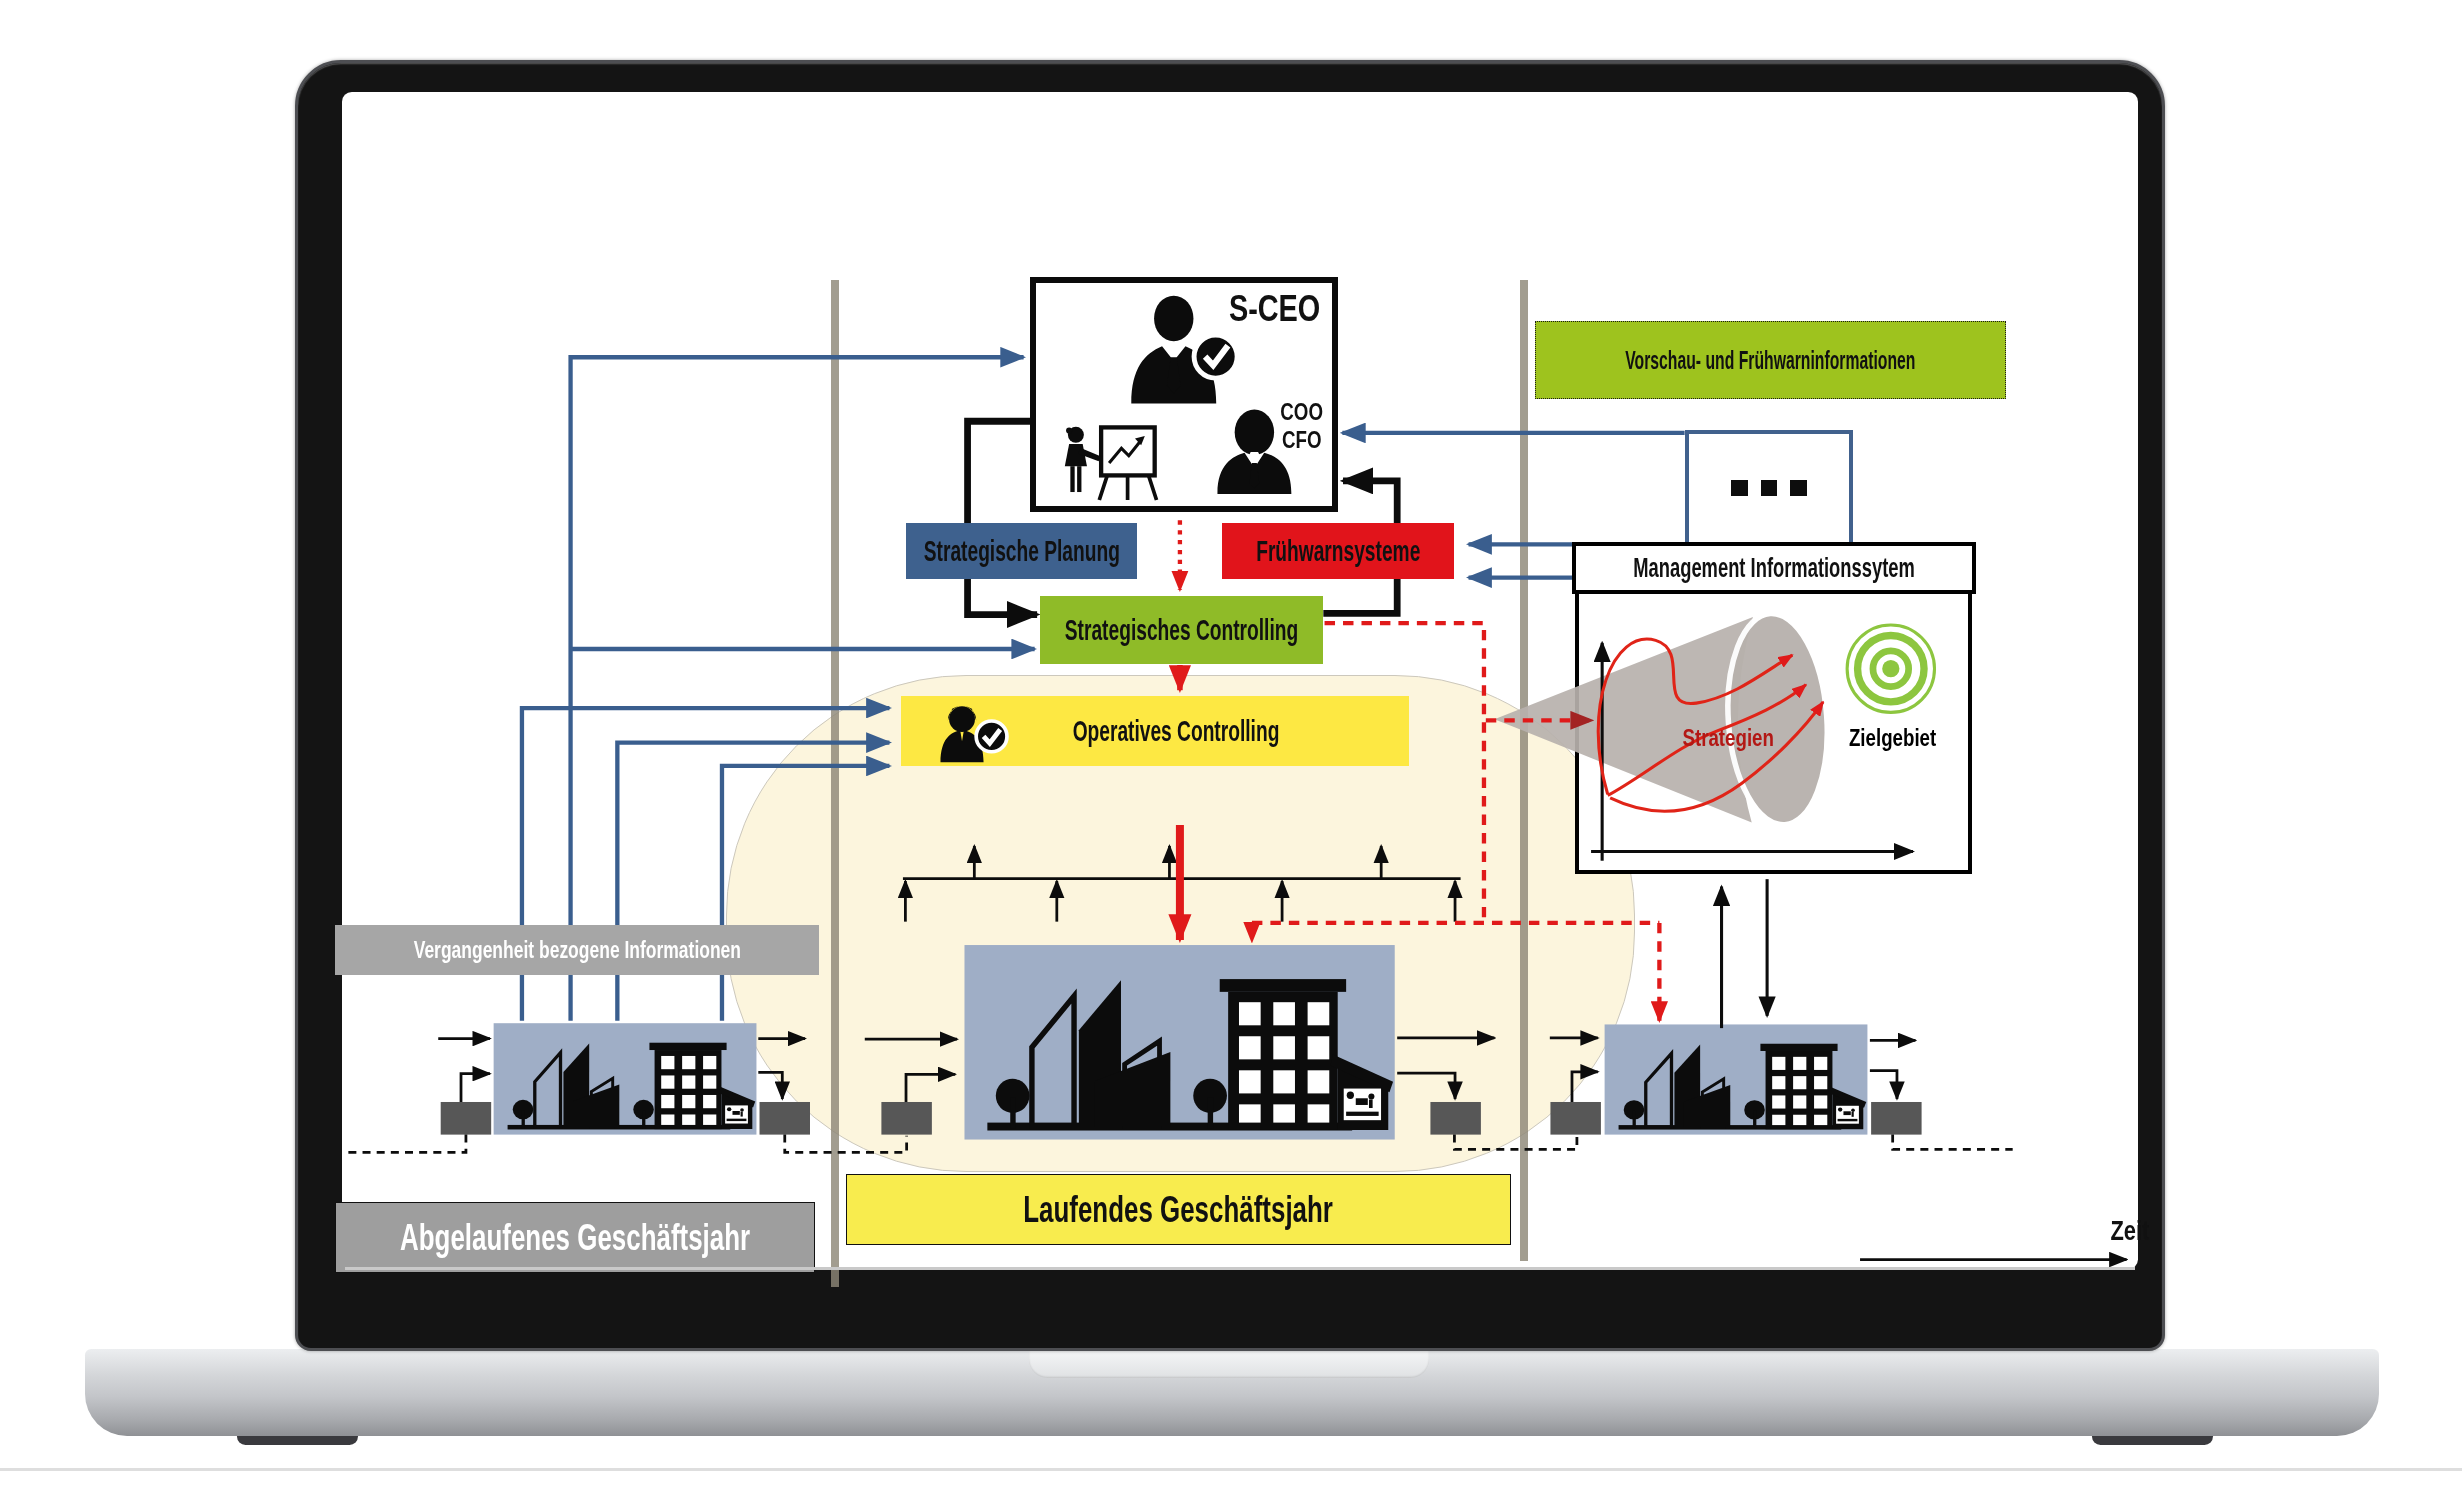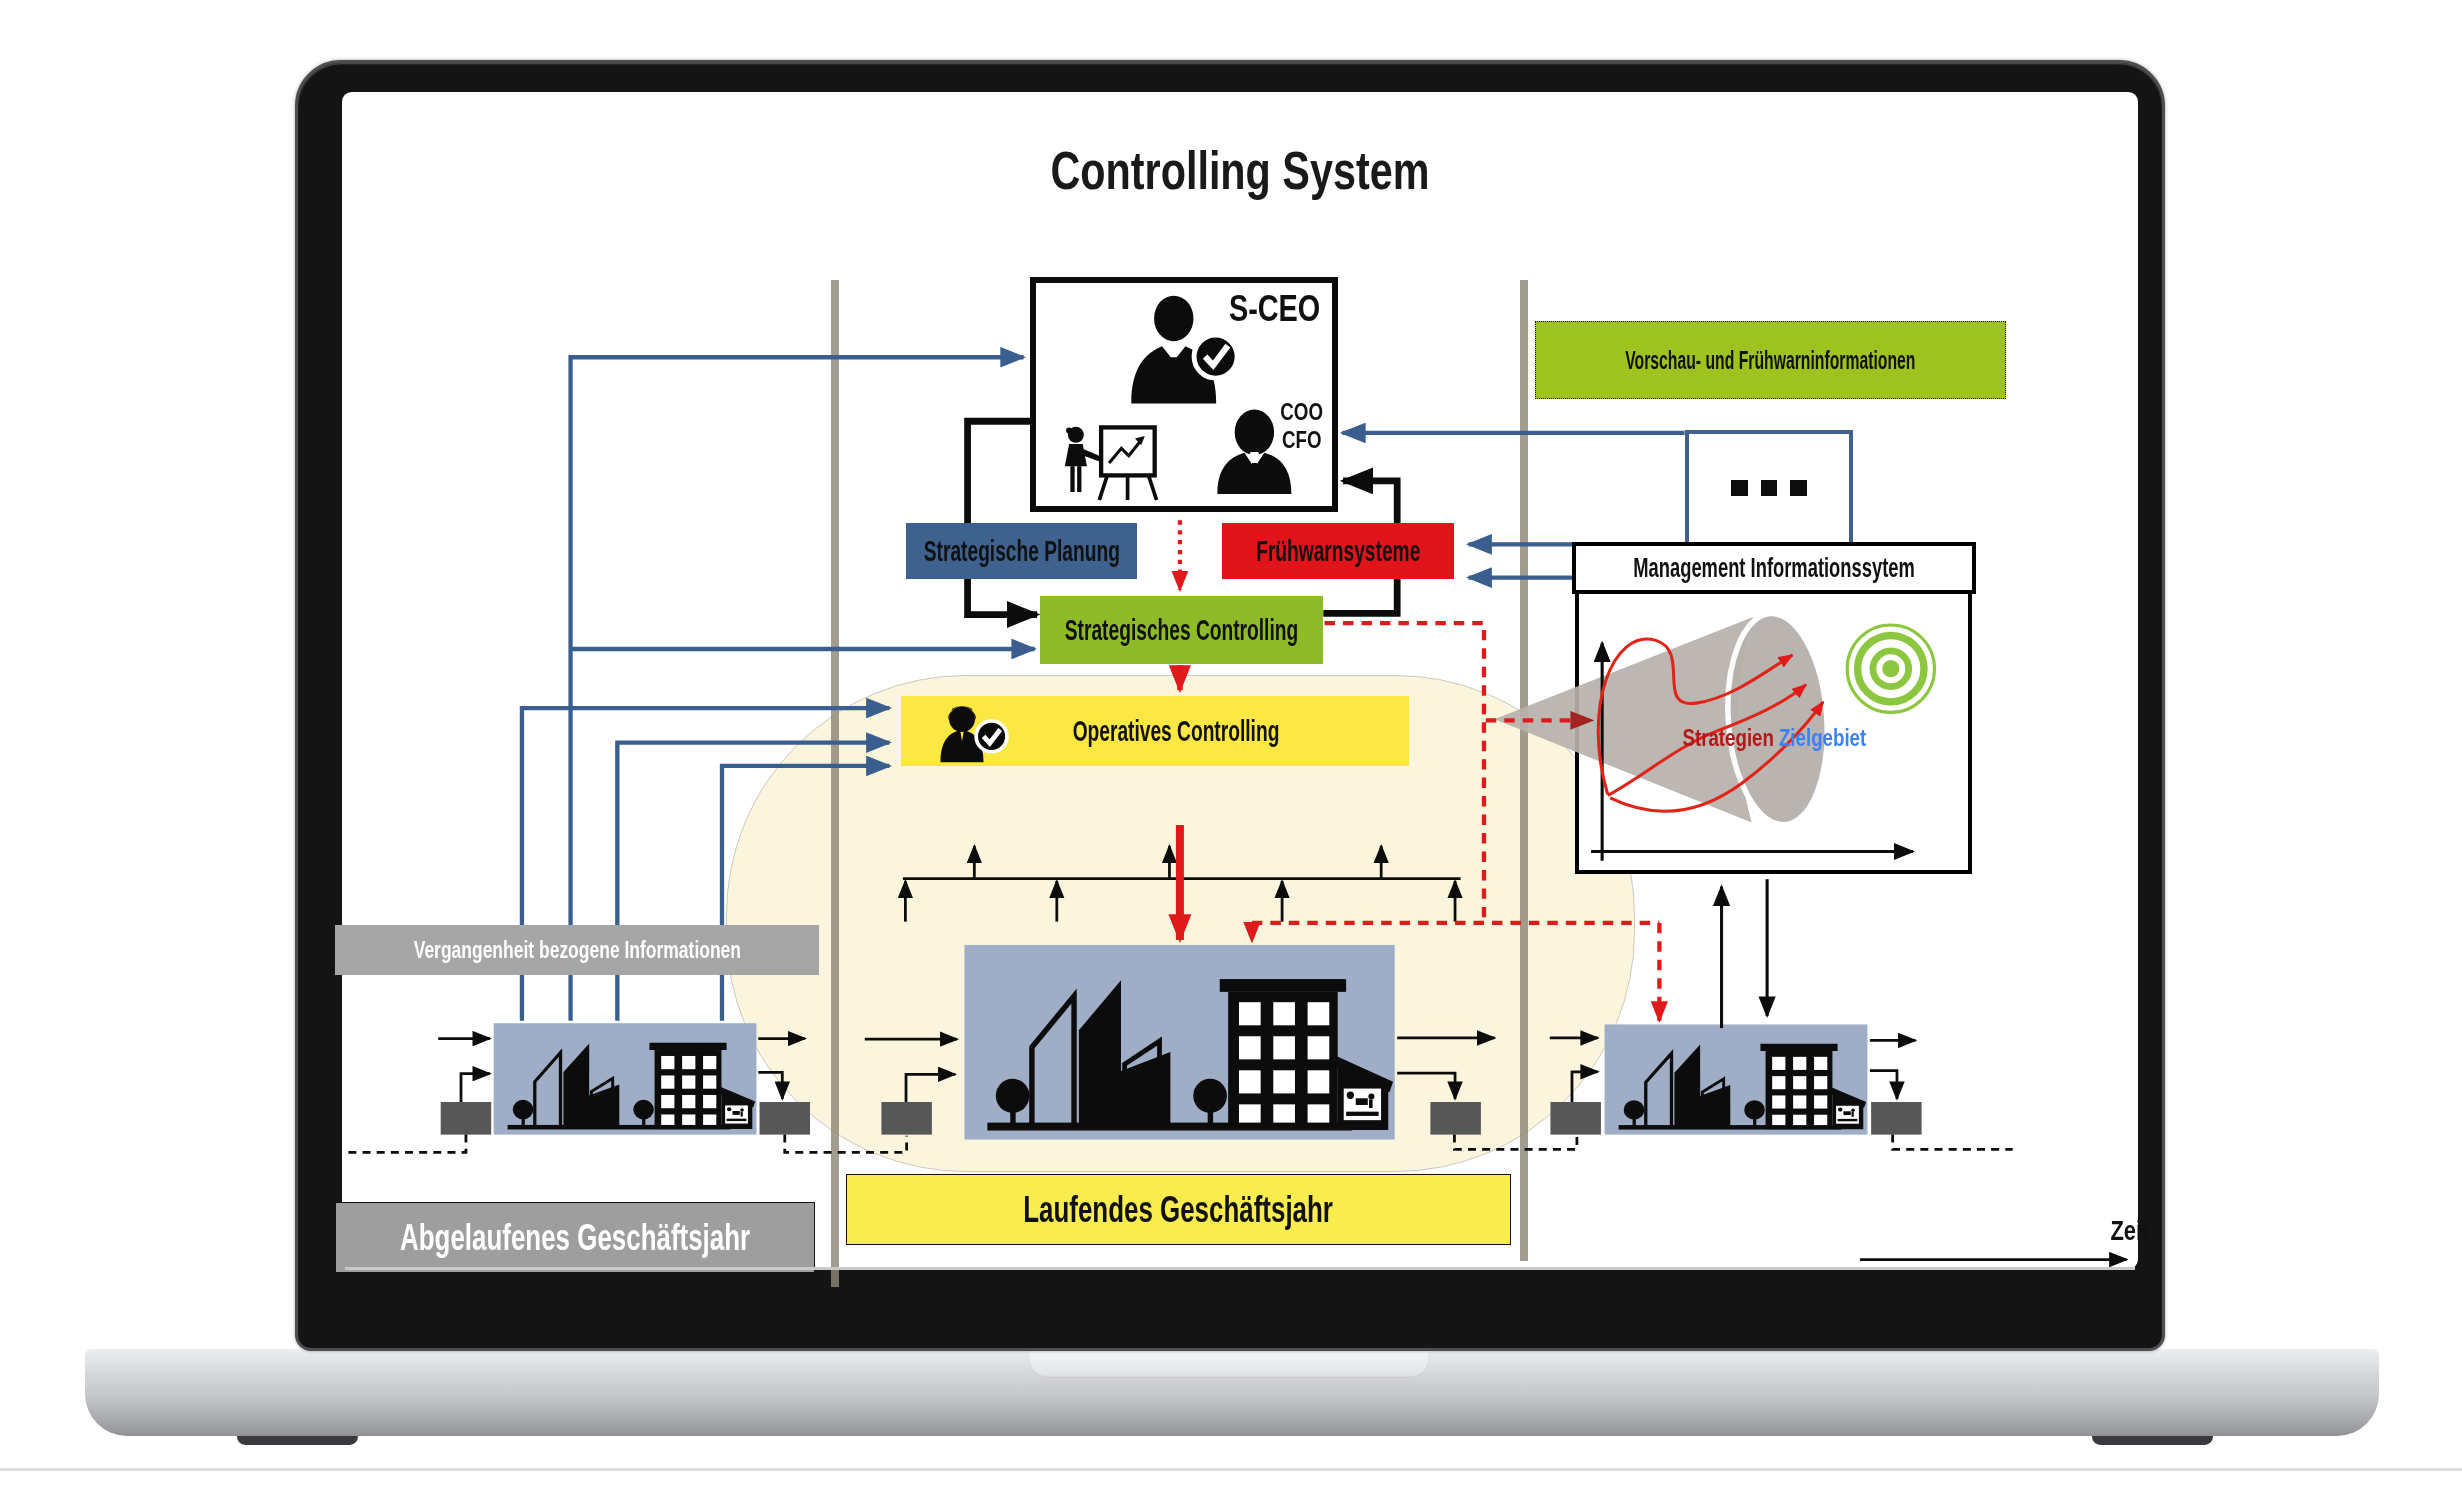--- a/index.html
+++ b/index.html
@@ -47,21 +47,21 @@
   #box-vergangenheit span{color:#fff;font-size:23px;transform:scaleX(0.76);}
   #box-vorschau{left:1535px;top:321px;width:471px;height:78px;background:#9ec31e;border:1.8px dotted #1a1a1a;}
   #box-vorschau span{font-size:25px;transform:scaleX(0.63);}
   #box-ellipsis{left:1685px;top:430px;width:168px;height:116px;border:4.3px solid #41618d;background:#fff;
                 display:flex;align-items:center;justify-content:center;gap:13px;}
   #box-ellipsis i{display:block;width:16.6px;height:16.6px;background:#0d0d0d;}
   #mis-title{left:1572px;top:542px;width:404px;height:52px;border:4.9px solid #000;background:#fff;}
   #mis-title span{font-size:27px;transform:scaleX(0.68);}
   #mis-body{left:1575px;top:590px;width:397px;height:284px;border:4.9px solid #000;background:#fff;}
   #strategien-lbl{left:1671px;top:725px;width:111px;font-size:23.4px;font-weight:600;color:#b31815;text-align:center;}
-  #zielgebiet-lbl{left:1760px;top:725px;width:117px;font-size:23.4px;font-weight:600;color:#3b82f6;text-align:right;}
+  #zielgebiet-lbl{left:1838px;top:725px;width:117px;font-size:23.4px;font-weight:600;color:#000000;text-align:left;}
   #strategien-lbl span,#zielgebiet-lbl span{display:inline-block;transform:scaleX(0.8);white-space:nowrap;}
   .big span{font-size:36px;transform:scaleX(0.72);}
   #box-past{left:335px;top:1202px;width:480px;height:71px;background:#9e9e9e;border:1.8px solid #111;}
   #box-past span{color:#fff;}
   #box-present{left:846px;top:1174px;width:665px;height:71px;background:#f8ec4e;border:1.8px solid #111;}
   #box-future{left:1537px;top:1174px;width:473px;height:71px;background:#90bc27;border:1.8px solid #111;}
   #zeit-lbl{left:2044px;top:1215px;width:111px;font-size:28px;font-weight:bold;text-align:right;color:#111;}
   #zeit-lbl span{display:inline-block;transform:scaleX(0.78);}
   #slide-bottom-line{left:345px;top:1267px;width:1790px;height:2.5px;background:#c9c9c9;}
 </style>
@@ -71,21 +71,20 @@
 <div id="stage">
 
   <div class="abs" id="desk-line"></div>
   <div class="abs" id="foot-l"></div>
   <div class="abs" id="foot-r"></div>
   <div class="abs" id="base"></div>
   <div class="abs" id="notch"></div>
   <div class="abs" id="lid"></div>
   <div class="abs" id="screen"></div>
 
-  <div class="abs" id="slide-title"><span>Controlling System</span></div>
 
   <div class="abs" id="blob"></div>
   <div class="abs divider" id="divider-left"></div>
   <div class="abs divider" id="divider-right"></div>
 
   <svg width="2462" height="1490" viewBox="0 0 4000 2420">
     <defs>
       <marker id="mBlue" viewBox="0 0 10 8" refX="9" refY="4" markerWidth="6" markerHeight="4.8" orient="auto">
           <path d="M0,0L10,4L0,8Z" fill="#3a5e8e"></path>
         </marker>

